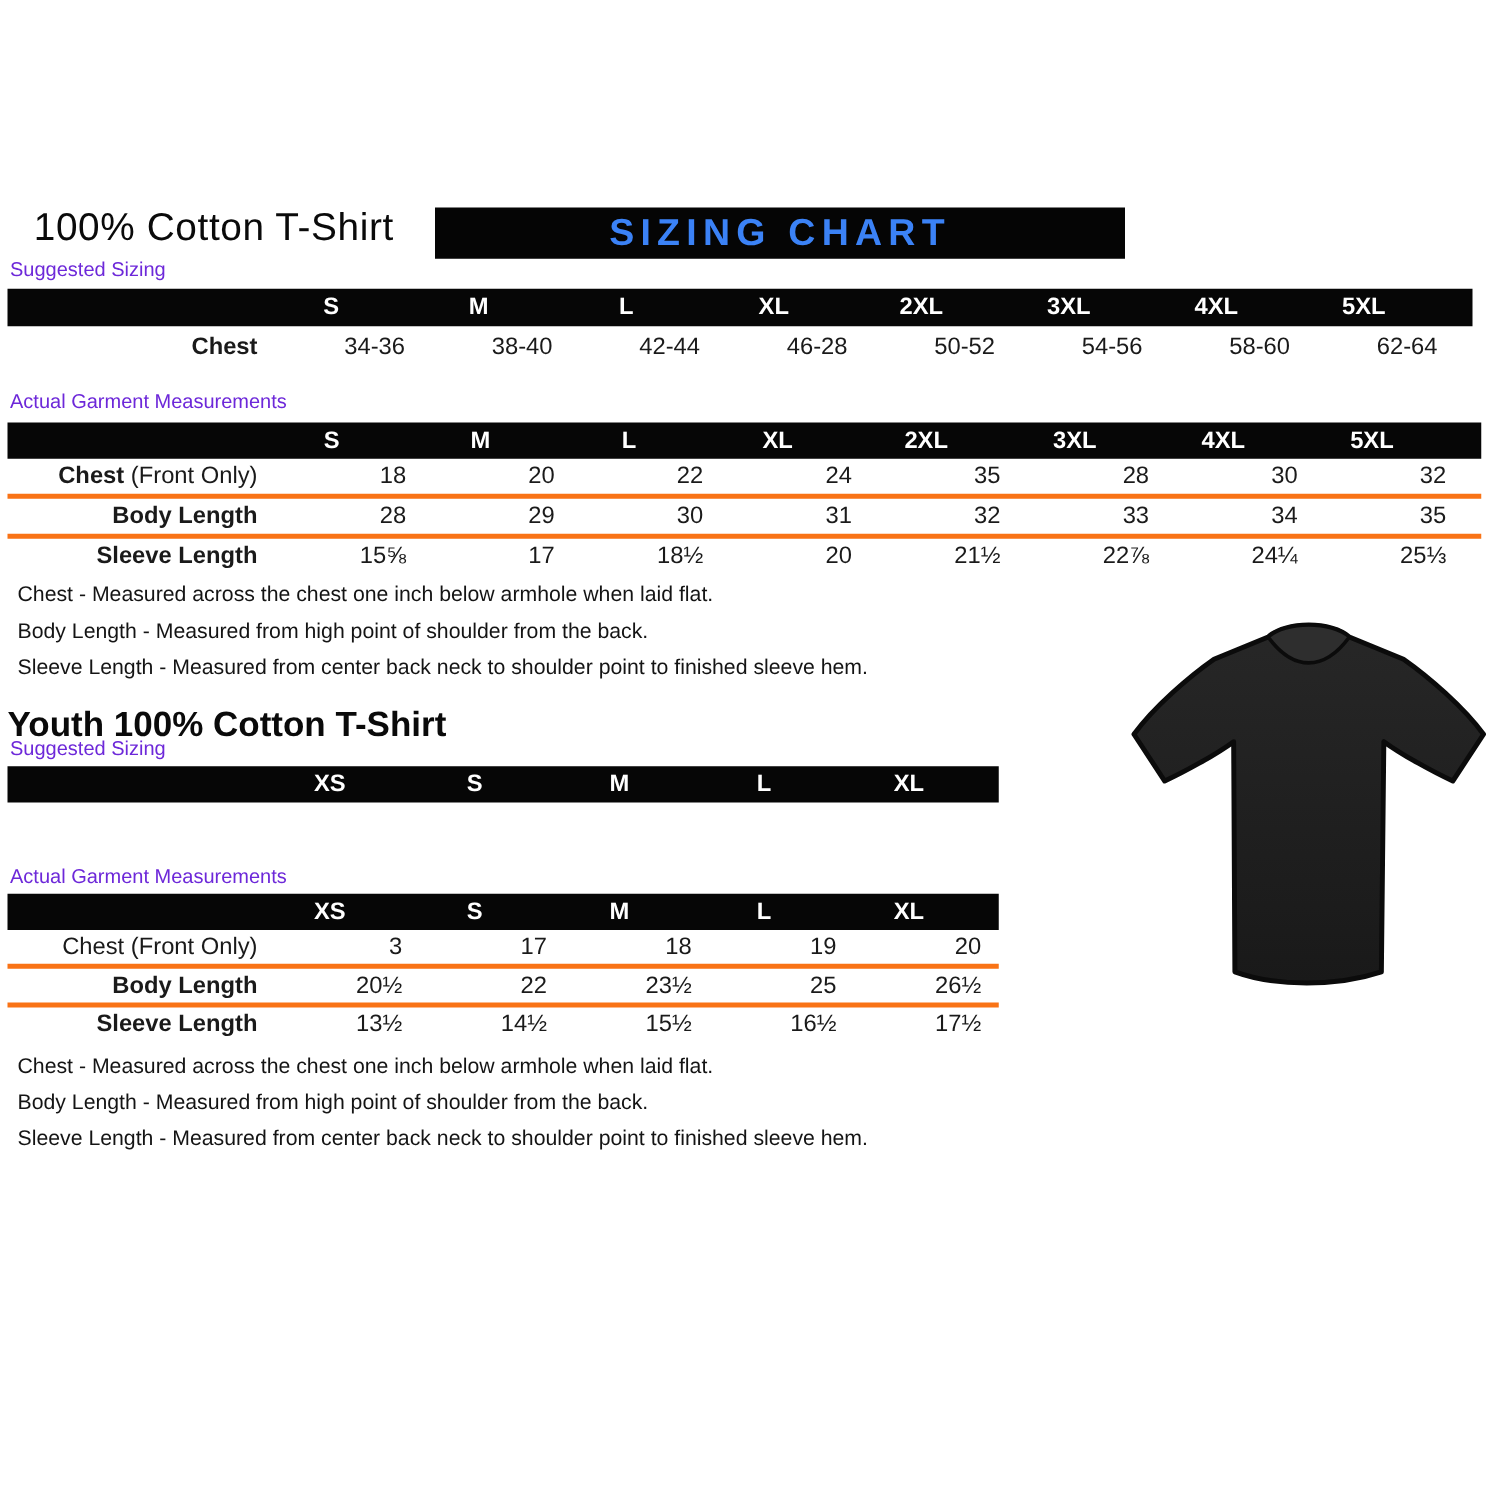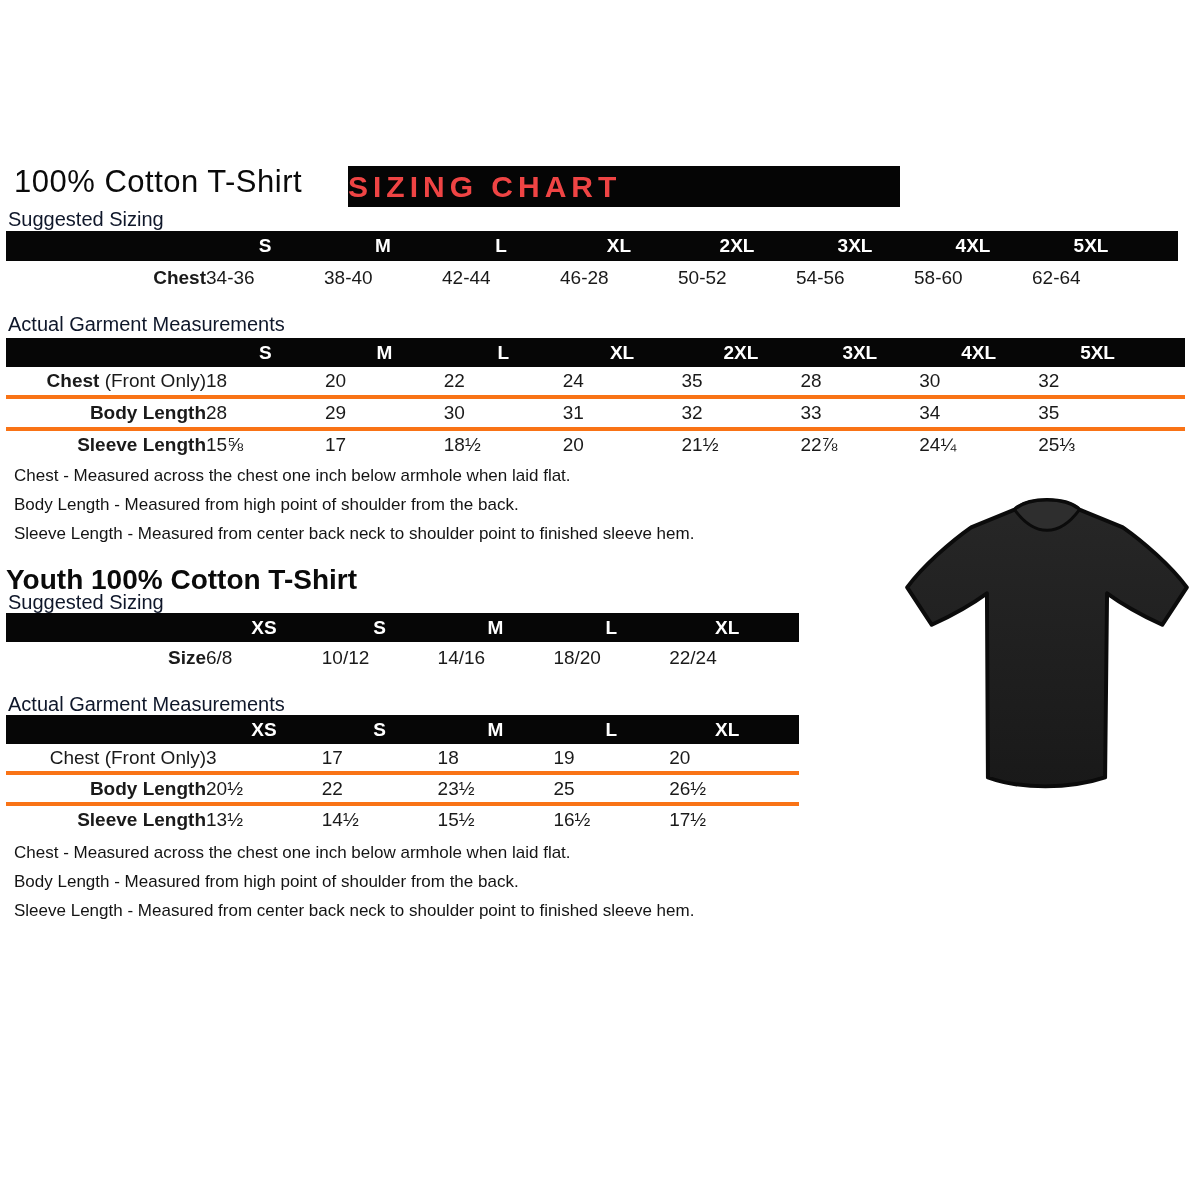--- a/index.html
+++ b/index.html
@@ -1,28 +1,28 @@
 <!DOCTYPE html>
 <html><head>
 <meta charset="utf-8">
 <style>
   html,body{margin:0;padding:0;background:#fff;}
   .canvas{position:relative;width:1200px;height:1200px;background:#ffffff;overflow:hidden;
           font-family:"Liberation Sans", sans-serif;color:#111;}
   .abs{position:absolute;}
-  .page-title{left:14px;top:164px;font-size:31px;font-weight:400;letter-spacing:0.5px;color:#0a0a0a;}
-  .banner{left:348px;top:166px;width:552px;height:41px;background:#050505;color:#ef4444;
-          font-size:30px;font-weight:700;letter-spacing:5px;text-align:left;line-height:41px;}
-  .sec-label{font-size:20px;color:#0f172a;}
+  .page-title{left:27px;top:164px;font-size:31px;font-weight:400;letter-spacing:0.5px;color:#0a0a0a;}
+  .banner{left:348px;top:166px;width:552px;height:41px;background:#050505;color:#3b82f6;
+          font-size:30px;font-weight:700;letter-spacing:5px;text-align:center;line-height:41px;}
+  .sec-label{font-size:16px;color:#6d28d9;}
   .tbl{box-sizing:border-box;}
   .grid-a{display:grid;grid-template-columns:200px repeat(8,1fr);padding-right:28px;box-sizing:border-box;}
   .grid-y{display:grid;grid-template-columns:200px repeat(5,1fr);padding-right:14px;box-sizing:border-box;}
   .thead{background:#060606;color:#fff;}
   .th{font-size:19px;font-weight:700;text-align:center;}
-  .td{font-size:19px;text-align:left;color:#1a1a1a;}
+  .td{font-size:19px;text-align:right;color:#1a1a1a;}
   .lab{text-align:right;padding-left:16px;}
   .b{font-weight:700;}
   .sep > div[data-name="table-row"]{border-bottom:4px solid #f97316;}
   .sep > div[data-name="table-row"]:last-child{border-bottom:none;}
   .h30 > *{line-height:30px;} .h29 > *{line-height:29px;}
   .h34 > *{line-height:34px;} .h32 > *{line-height:32px;}
   .h28 > *{line-height:28px;} .h27 > *{line-height:27px;}
   .notes{font-size:17px;line-height:29px;color:#141414;}
   .youth-title{font-size:28px;font-weight:700;color:#0a0a0a;margin-top:16px;}
 </style>
@@ -120,28 +120,20 @@
 
   <div class="abs sec-label" style="left:8px;top:591px;" data-name="youth-suggested-label">Suggested Sizing</div>
   <div class="abs tbl" style="left:6px;top:613px;width:793px;" data-name="youth-suggested-table">
     <div class="grid-y thead h29" data-name="table-header-row">
       <div class="th lab" data-name="column-header-empty"></div>
       <div class="th" data-name="column-header">XS</div>
       <div class="th" data-name="column-header">S</div>
       <div class="th" data-name="column-header">M</div>
       <div class="th" data-name="column-header">L</div>
       <div class="th" data-name="column-header">XL</div>
-    </div>
-    <div class="grid-y h32" data-name="table-row">
-      <div class="td lab b" data-name="row-label">Size</div>
-      <div class="td" data-name="cell-value">6/8</div>
-      <div class="td" data-name="cell-value">10/12</div>
-      <div class="td" data-name="cell-value">14/16</div>
-      <div class="td" data-name="cell-value">18/20</div>
-      <div class="td" data-name="cell-value">22/24</div>
     </div>
   </div>
 
   <div class="abs sec-label" style="left:8px;top:693px;" data-name="youth-actual-label">Actual Garment Measurements</div>
   <div class="abs tbl" style="left:6px;top:715px;width:793px;" data-name="youth-measurements-table">
     <div class="grid-y thead h29" data-name="table-header-row">
       <div class="th lab" data-name="column-header-empty"></div>
       <div class="th" data-name="column-header">XS</div>
       <div class="th" data-name="column-header">S</div>
       <div class="th" data-name="column-header">M</div>

